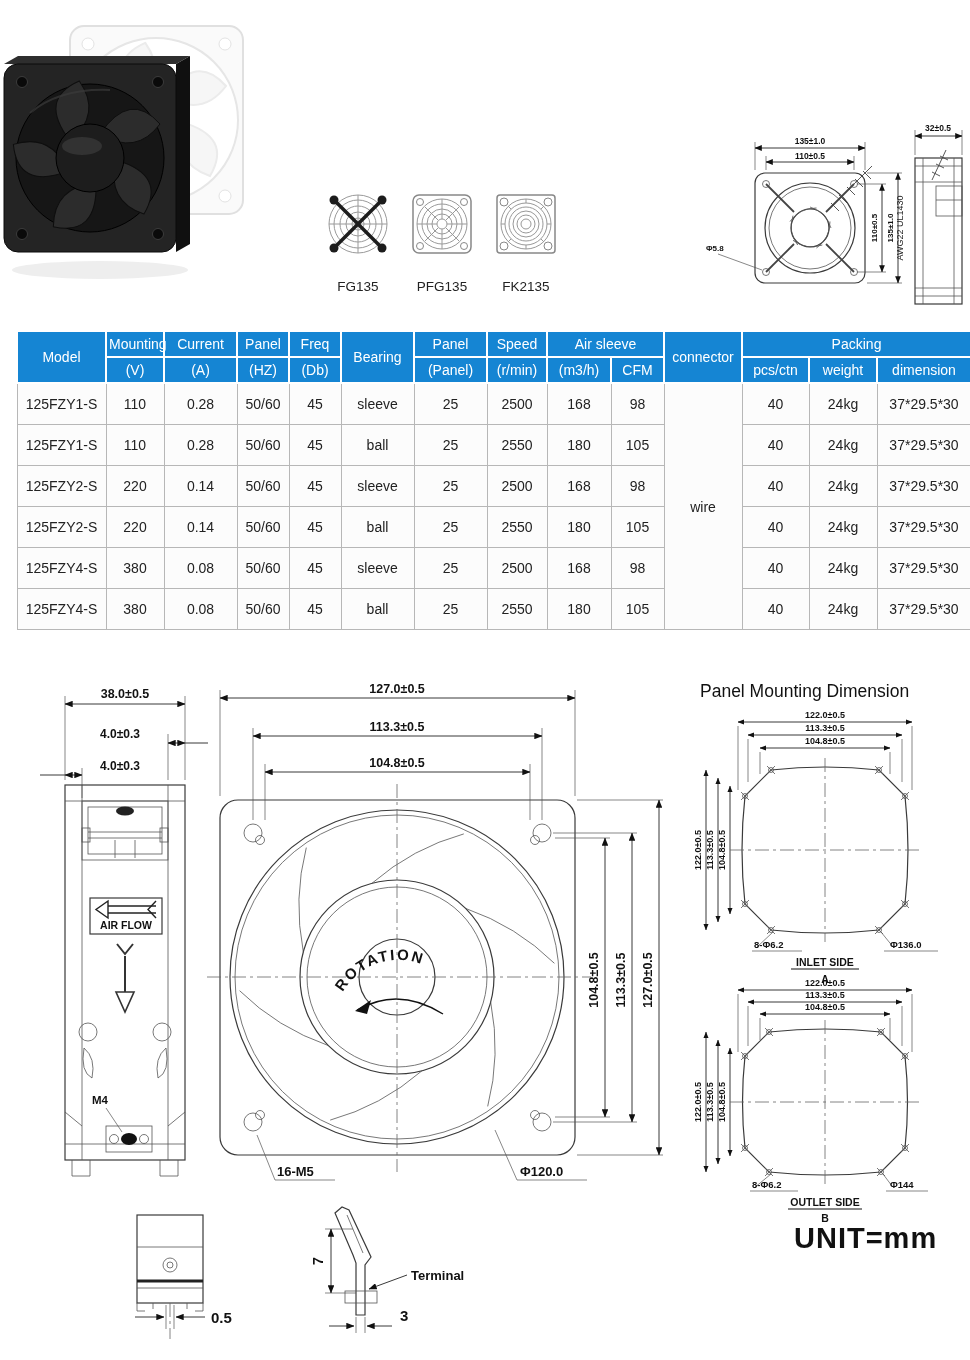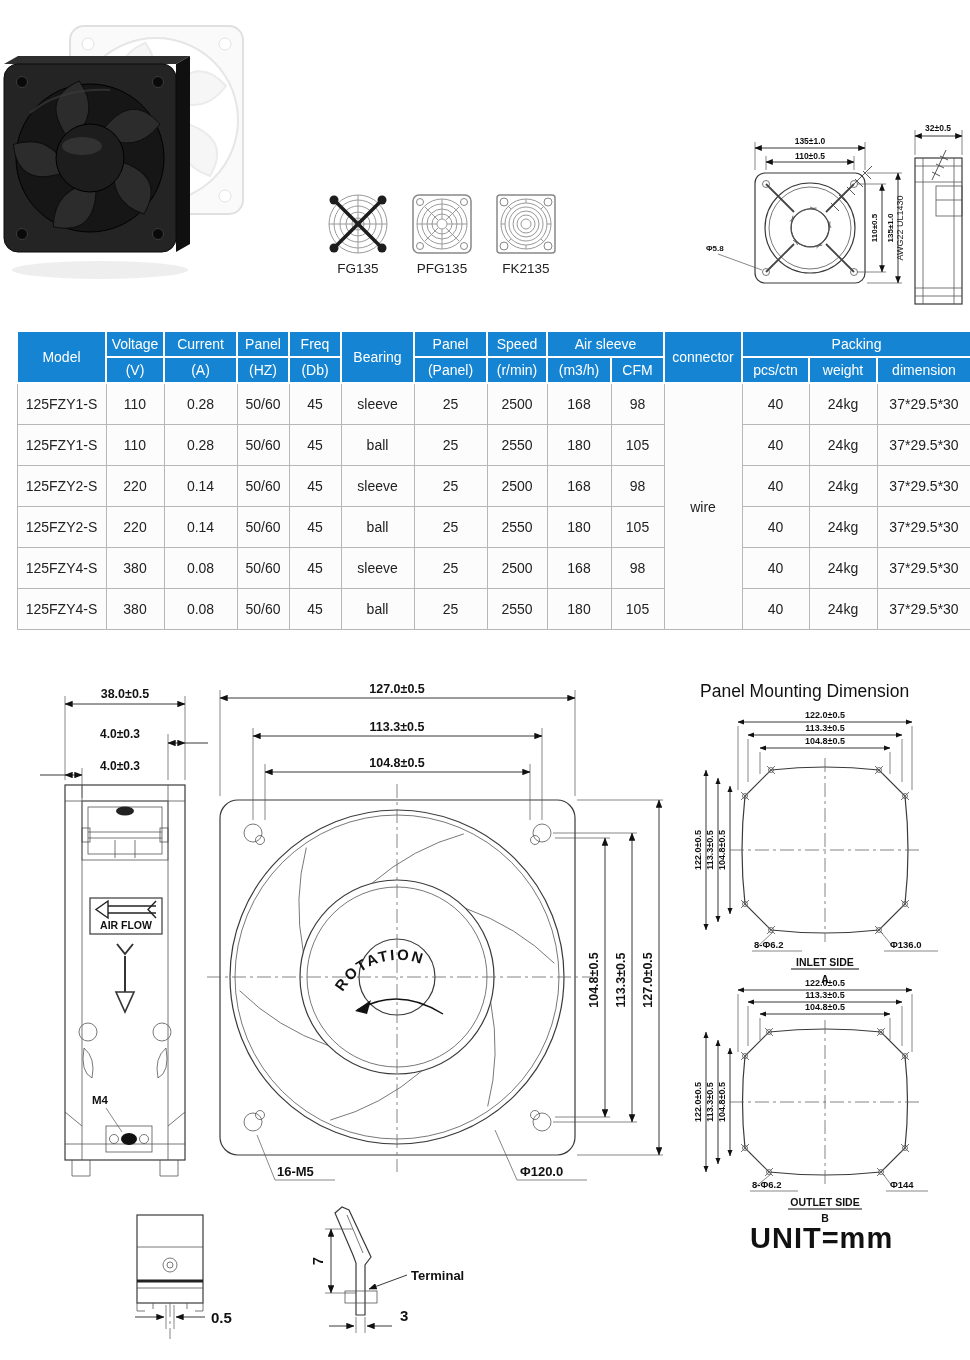--- a/index.html
+++ b/index.html
@@ -10,21 +10,21 @@
   
   table.spec { border-collapse:collapse; table-layout:fixed; width:954px; }
   table.spec th { background:#1585d3; color:#fff; font-weight:400; font-size:14px;
                   border:2px solid #fff; height:24px; padding:0 2px; text-align:center; }
   table.spec td { border:1px solid #b7b7b7; background:#fcfcfc; color:#222;
                   font-size:14px; text-align:center; height:40px; padding:0 2px; }
 
   
   .guards { display:flex; gap:12px; }
   .guard { width:72px; text-align:center; }
-  .guard .glabel { font-size:13.5px; color:#222; margin-top:1px; }
+  .guard .glabel { font-size:13.5px; color:#222; margin-top:19px; }
 
   
   svg text { font-family:"Liberation Sans", sans-serif; }
   text.dl  { font-weight:bold; fill:#111; }
   .geo  { stroke:#3a3a3a; stroke-width:1.2; fill:none; }
   .geo2 { stroke:#555;    stroke-width:0.8; fill:none; }
   .dim  { stroke:#222;    stroke-width:0.9; fill:none; }
   .ext  { stroke:#555;    stroke-width:0.7; fill:none; }
   .cl   { stroke:#666;    stroke-width:0.8; stroke-dasharray:14 4 3 4; fill:none; }
 
@@ -254,21 +254,21 @@
       <col style="width:64px">
         <col style="width:53px">
         <col style="width:78px">
         <col style="width:67px">
       <col style="width:68px">
         <col style="width:94px">
     </colgroup>
     <thead>
       <tr>
         <th rowspan="2">Model</th>
-        <th>Voltage</th>
+        <th>Mounting</th>
         <th>Current</th>
         <th>Panel</th>
         <th>Freq</th>
         <th rowspan="2">Bearing</th>
         <th>Panel</th>
         <th>Speed</th>
         <th colspan="2">Air sleeve</th>
         <th rowspan="2">connector</th>
         <th colspan="3">Packing</th>
       </tr>
@@ -662,15 +662,15 @@
       <text x="62" y="486" font-size="9.5" class="dl">8-Φ6.2</text>
       <line x1="193" y1="472" x2="202" y2="484" class="ext"></line>
       <line x1="196" y1="489" x2="238" y2="489" class="ext"></line>
       <text x="200" y="486" font-size="9.5" class="dl">Φ144</text>
       <text x="135" y="504" text-anchor="middle" font-size="10.5" class="dl">OUTLET SIDE</text>
       <line x1="98" y1="507" x2="172" y2="507" stroke="#111" stroke-width="1.2"></line>
       <text x="135" y="520" text-anchor="middle" font-size="10.5" class="dl">B</text>
     </g>
   </svg>
 
-  <div class="abs unit-label" style="left:750px;top:1222px">UNIT=mm</div>
+  <div class="abs unit-label" style="left:794px;top:1222px">UNIT=mm</div>
 
 </div>
 
 </body></html>

